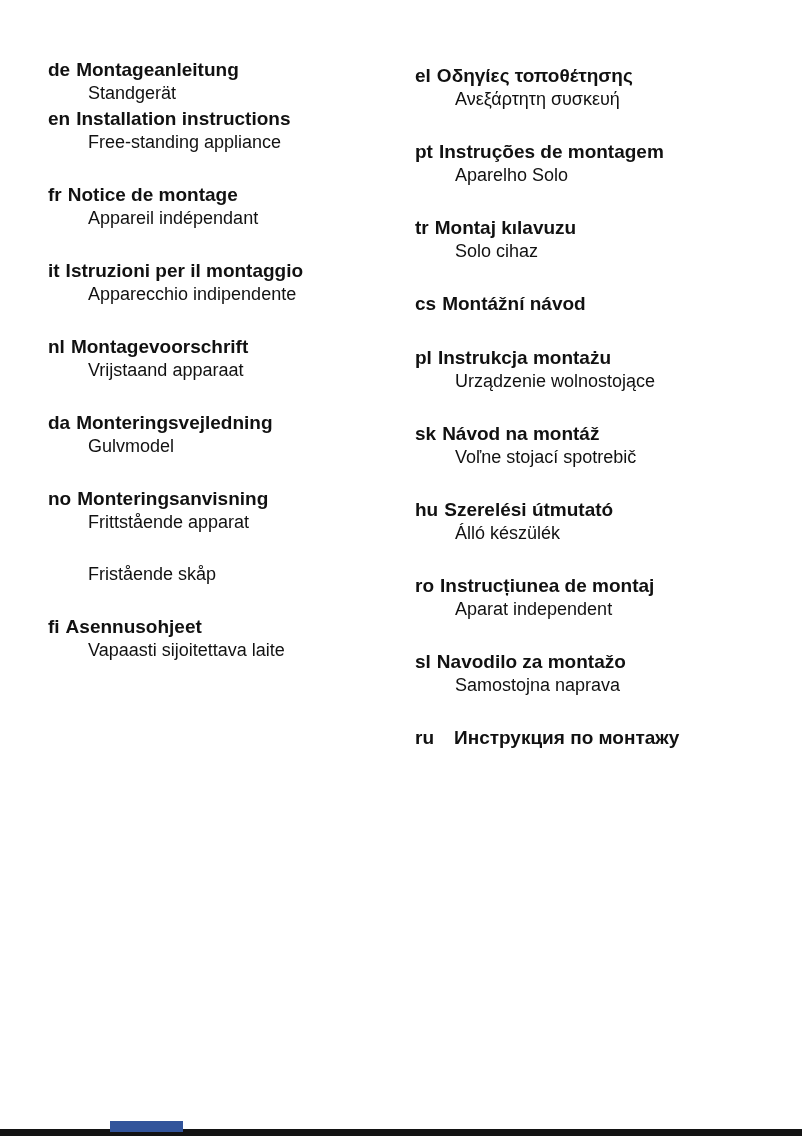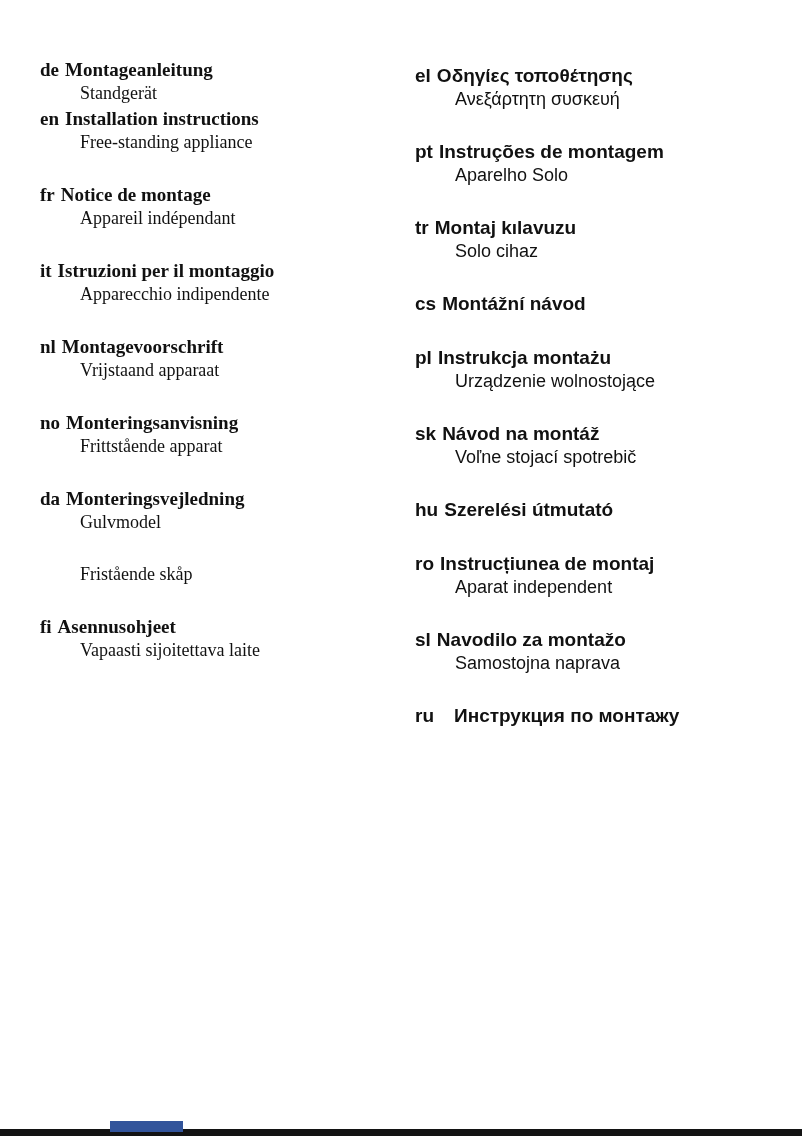--- a/index.html
+++ b/index.html
@@ -13,21 +13,21 @@
     height: 1136px;
     background: #ffffff;
     overflow: hidden;
     font-family: "Liberation Sans", "DejaVu Sans", sans-serif;
     color: #111111;
   }
   .col {
     position: absolute;
     top: 0;
   }
-  .col-left  { left: 40px;  top: 58px;  width: 330px; font-family: Liberation Serif, serif; }
+  .col-left  { left: 48px;  top: 58px;  width: 330px; }
   .col-right { left: 415px; top: 64px;  width: 360px; }
 
   .entry { margin-bottom: 30px; }
   .entry.tight { margin-bottom: 3px; }
 
   .title-row {
     font-weight: bold;
     font-size: 19px;
     line-height: 24px;
     white-space: nowrap;
@@ -95,33 +95,33 @@
 
     <div class="entry">
       <div class="title-row">
         <span class="code">nl</span><span class="title">Montagevoorschrift</span>
       </div>
       <div class="subtitle">Vrijstaand apparaat</div>
     </div>
 
     <div class="entry">
       <div class="title-row">
+        <span class="code">da</span><span class="title">Monteringsvejledning</span>
+      </div>
+      <div class="subtitle">Gulvmodel</div>
+    </div>
+
+    <div class="entry">
+      <div class="title-row">
         <span class="code">no</span><span class="title">Monteringsanvisning</span>
       </div>
       <div class="subtitle">Frittstående apparat</div>
     </div>
 
     <div class="entry">
-      <div class="title-row">
-        <span class="code">da</span><span class="title">Monteringsvejledning</span>
-      </div>
-      <div class="subtitle">Gulvmodel</div>
-    </div>
-
-    <div class="entry">
       <div class="subtitle">Fristående skåp</div>
     </div>
 
     <div class="entry">
       <div class="title-row">
         <span class="code">fi</span><span class="title">Asennusohjeet</span>
       </div>
       <div class="subtitle">Vapaasti sijoitettava laite</div>
     </div>
 
@@ -168,20 +168,21 @@
       <div class="title-row">
         <span class="code">sk</span><span class="title">Návod na montáž</span>
       </div>
       <div class="subtitle">Voľne stojací spotrebič</div>
     </div>
 
     <div class="entry">
       <div class="title-row">
         <span class="code">hu</span><span class="title">Szerelési útmutató</span>
       </div>
+      <div class="subtitle">Álló készülék</div>
     </div>
 
     <div class="entry">
       <div class="title-row">
         <span class="code">ro</span><span class="title">Instrucțiunea de montaj</span>
       </div>
       <div class="subtitle">Aparat independent</div>
     </div>
 
     <div class="entry">

